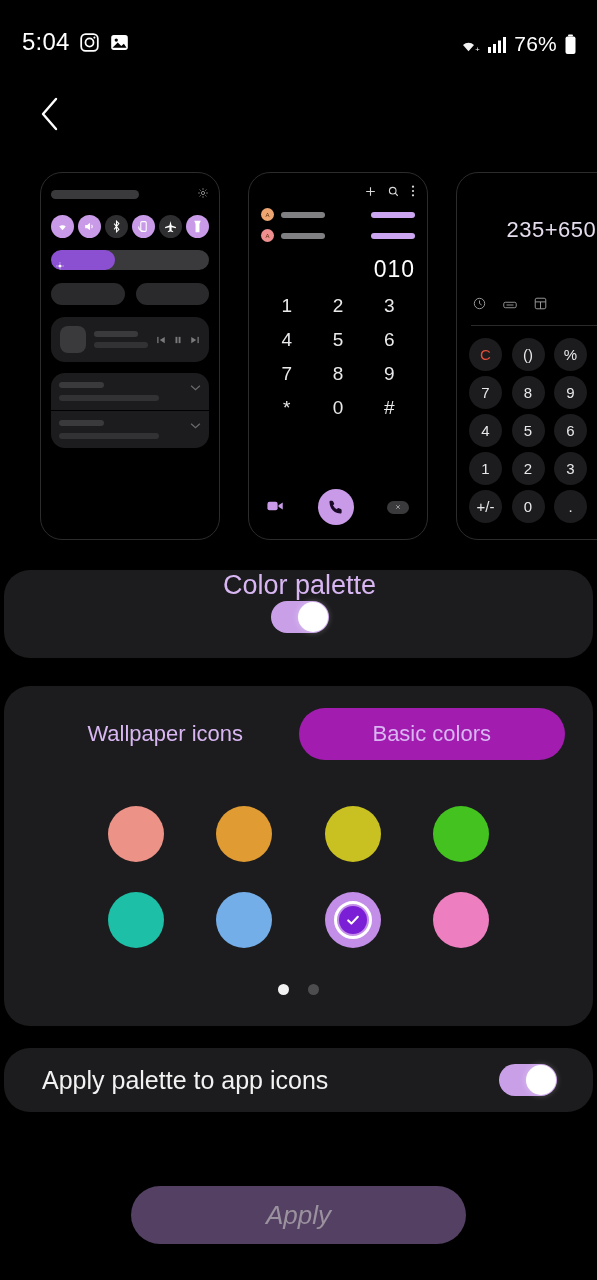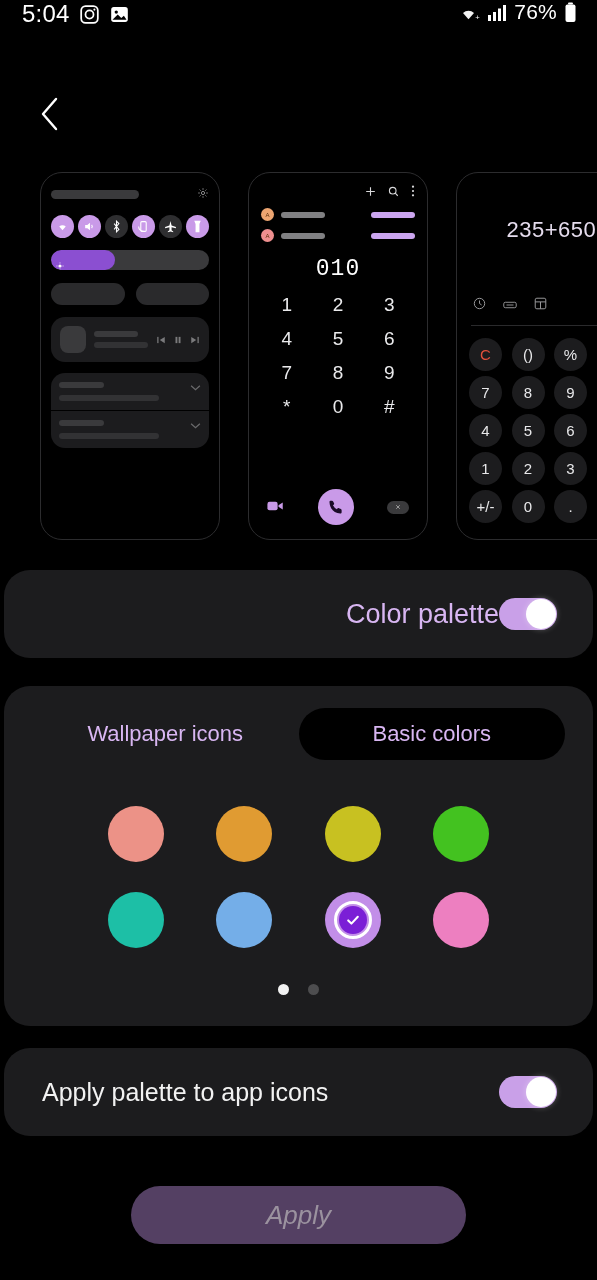--- a/index.html
+++ b/index.html
@@ -7,21 +7,21 @@
     width:597px; height:1280px;
     background:#000;
     font-family:"Liberation Sans", sans-serif;
     overflow:hidden;
   }
   body { position:relative; }
 
   
   .statusbar {
     position:absolute; top:0; left:0; width:597px; height:56px;
-    display:flex; align-items:flex-start; justify-content:space-between;
+    display:flex; align-items:flex-end; justify-content:space-between;
     padding:0 20px 0 22px;
     color:#fff;
   }
   .sb-left { display:flex; align-items:center; gap:9px; }
   .sb-time { font-size:24px; letter-spacing:.2px; color:#fff; }
   .sb-right { display:flex; align-items:center; gap:7px; }
   .sb-batt-text { font-size:21px; color:#fff; letter-spacing:.2px; }
   .ic { display:inline-block; line-height:0; }
 
   
@@ -73,21 +73,21 @@
   .qp-chev { position:absolute; right:8px; top:10px; color:#6a6a6c; font-size:9px; }
 
   
   .dl { padding:10px 12px 0 12px; height:100%; display:flex; flex-direction:column; }
   .dl-top { display:flex; justify-content:flex-end; gap:12px; color:#d8d8da; margin-bottom:7px; }
   .dl-contacts { display:flex; flex-direction:column; gap:8px; margin-bottom:9px; }
   .dl-crow { display:flex; align-items:center; gap:7px; }
   .dl-av { width:13px; height:13px; border-radius:50%; display:flex; align-items:center; justify-content:center; font-size:6px; color:#5a2d0a; }
   .dl-cname { width:44px; height:6px; background:#808082; border-radius:3px; }
   .dl-cnum { width:44px; height:6px; border-radius:3px; margin-left:auto; }
-  .dl-number { text-align:center; font-size:23px; color:#fff; letter-spacing:1px; margin:5px 0 9px;font-family:Liberation Mono, monospace; }
+  .dl-number { text-align:right; font-size:23px; color:#fff; letter-spacing:1px; margin:5px 0 9px; }
   .dl-pad { display:grid; grid-template-columns:repeat(3,1fr); row-gap:6px; }
   .dl-key { text-align:center; font-size:19px; color:#eaeaec; padding:3px 0; }
   .dl-actions { display:flex; align-items:center; justify-content:space-between; margin-top:auto; padding:0 6px 14px; }
   .dl-call { width:36px; height:36px; border-radius:50%; background:#c99ae8; display:flex; align-items:center; justify-content:center; }
   .dl-back { width:22px; height:13px; border-radius:7px; background:#3a3a3c; display:flex; align-items:center; justify-content:center; }
 
   
   .calc { height:100%; display:flex; flex-direction:column; }
   .calc-expr { text-align:right; font-size:22px; color:#e5dced; padding:44px 0 0 16px; white-space:nowrap; letter-spacing:.5px;}
   .calc-res { text-align:right; font-size:13px; color:#6a6a6c; padding:22px 0 0 0; }
@@ -98,52 +98,52 @@
   .ckey.clr { color:#e2503c; }
   .ckey.op { color:#c99ae8; }
   .ckey.eq { background:#c99ae8; color:#2a0f3d; }
 
   
   .card {
     position:absolute; left:4px; width:589px;
     background:#1c1c1e;
     border-radius:26px;
   }
-  #card-palette { top:570px; height:88px; display:flex; align-items:center; justify-content:flex-end; padding:0 36px 0 38px; }
+  #card-palette { top:570px; height:88px; display:flex; align-items:center; justify-content:flex-start; padding:0 36px 0 38px;flex-direction:column; }
   .palette-title { font-size:27px; color:#d8b6f2; }
 
   .toggle { width:58px; height:32px; border-radius:16px; background:#c9a0e8; position:relative; cursor:pointer; flex:0 0 auto; }
   .toggle .thumb { position:absolute; top:1px; right:1px; width:30px; height:30px; border-radius:50%; background:#fff; box-shadow:0 0 6px rgba(255,255,255,.35); }
 
   #card-colors { top:686px; height:340px; padding:22px 0 0 0; }
   .tabs { display:flex; justify-content:center; gap:0; padding:0 28px; }
   .tab {
     flex:1; height:52px; border-radius:26px;
     display:flex; align-items:center; justify-content:center;
     font-size:22px; color:#d8b6f2; cursor:pointer;
   }
-  .tab.active { background:#000000; }
+  .tab.active { background:#a21caf; }
 
   .swatch-grid {
     display:grid; grid-template-columns:repeat(4,1fr);
     row-gap:30px; justify-items:center;
     padding:46px 78px 0 78px;
   }
   .swatch { width:56px; height:56px; border-radius:50%; cursor:pointer; position:relative; display:flex; align-items:center; justify-content:center; }
   .swatch.selected::after {
     content:""; position:absolute; left:9px; top:9px; width:38px; height:38px;
     border:3px solid #fff; border-radius:50%; box-sizing:border-box;
   }
   .check-badge { width:28px; height:28px; border-radius:50%; background:#7b1fd6; display:flex; align-items:center; justify-content:center; position:relative; z-index:2;}
 
   .dots { display:flex; justify-content:center; gap:19px; margin-top:36px; }
   .dot { width:11px; height:11px; border-radius:50%; background:#4d4d4f; cursor:pointer; }
   .dot.active { background:#f2f2f2; }
 
-  #card-appicons { top:1048px; height:88px; display:flex; align-items:center; justify-content:space-between; padding:0 36px 0 38px;gap:19px; }
+  #card-appicons { top:1048px; height:64px; display:flex; align-items:center; justify-content:space-between; padding:0 36px 0 38px;gap:19px; }
   .appicons-title { font-size:25px; color:#f2f2f2; }
 
   .apply-btn {
     position:absolute; left:131px; top:1186px;
     width:335px; height:58px; border-radius:29px;
     background:#544063;
     display:flex; align-items:center; justify-content:center;
     font-size:26px; color:#9b929f;
     cursor:pointer; border:none;
     font-family:"Liberation Sans", sans-serif;

